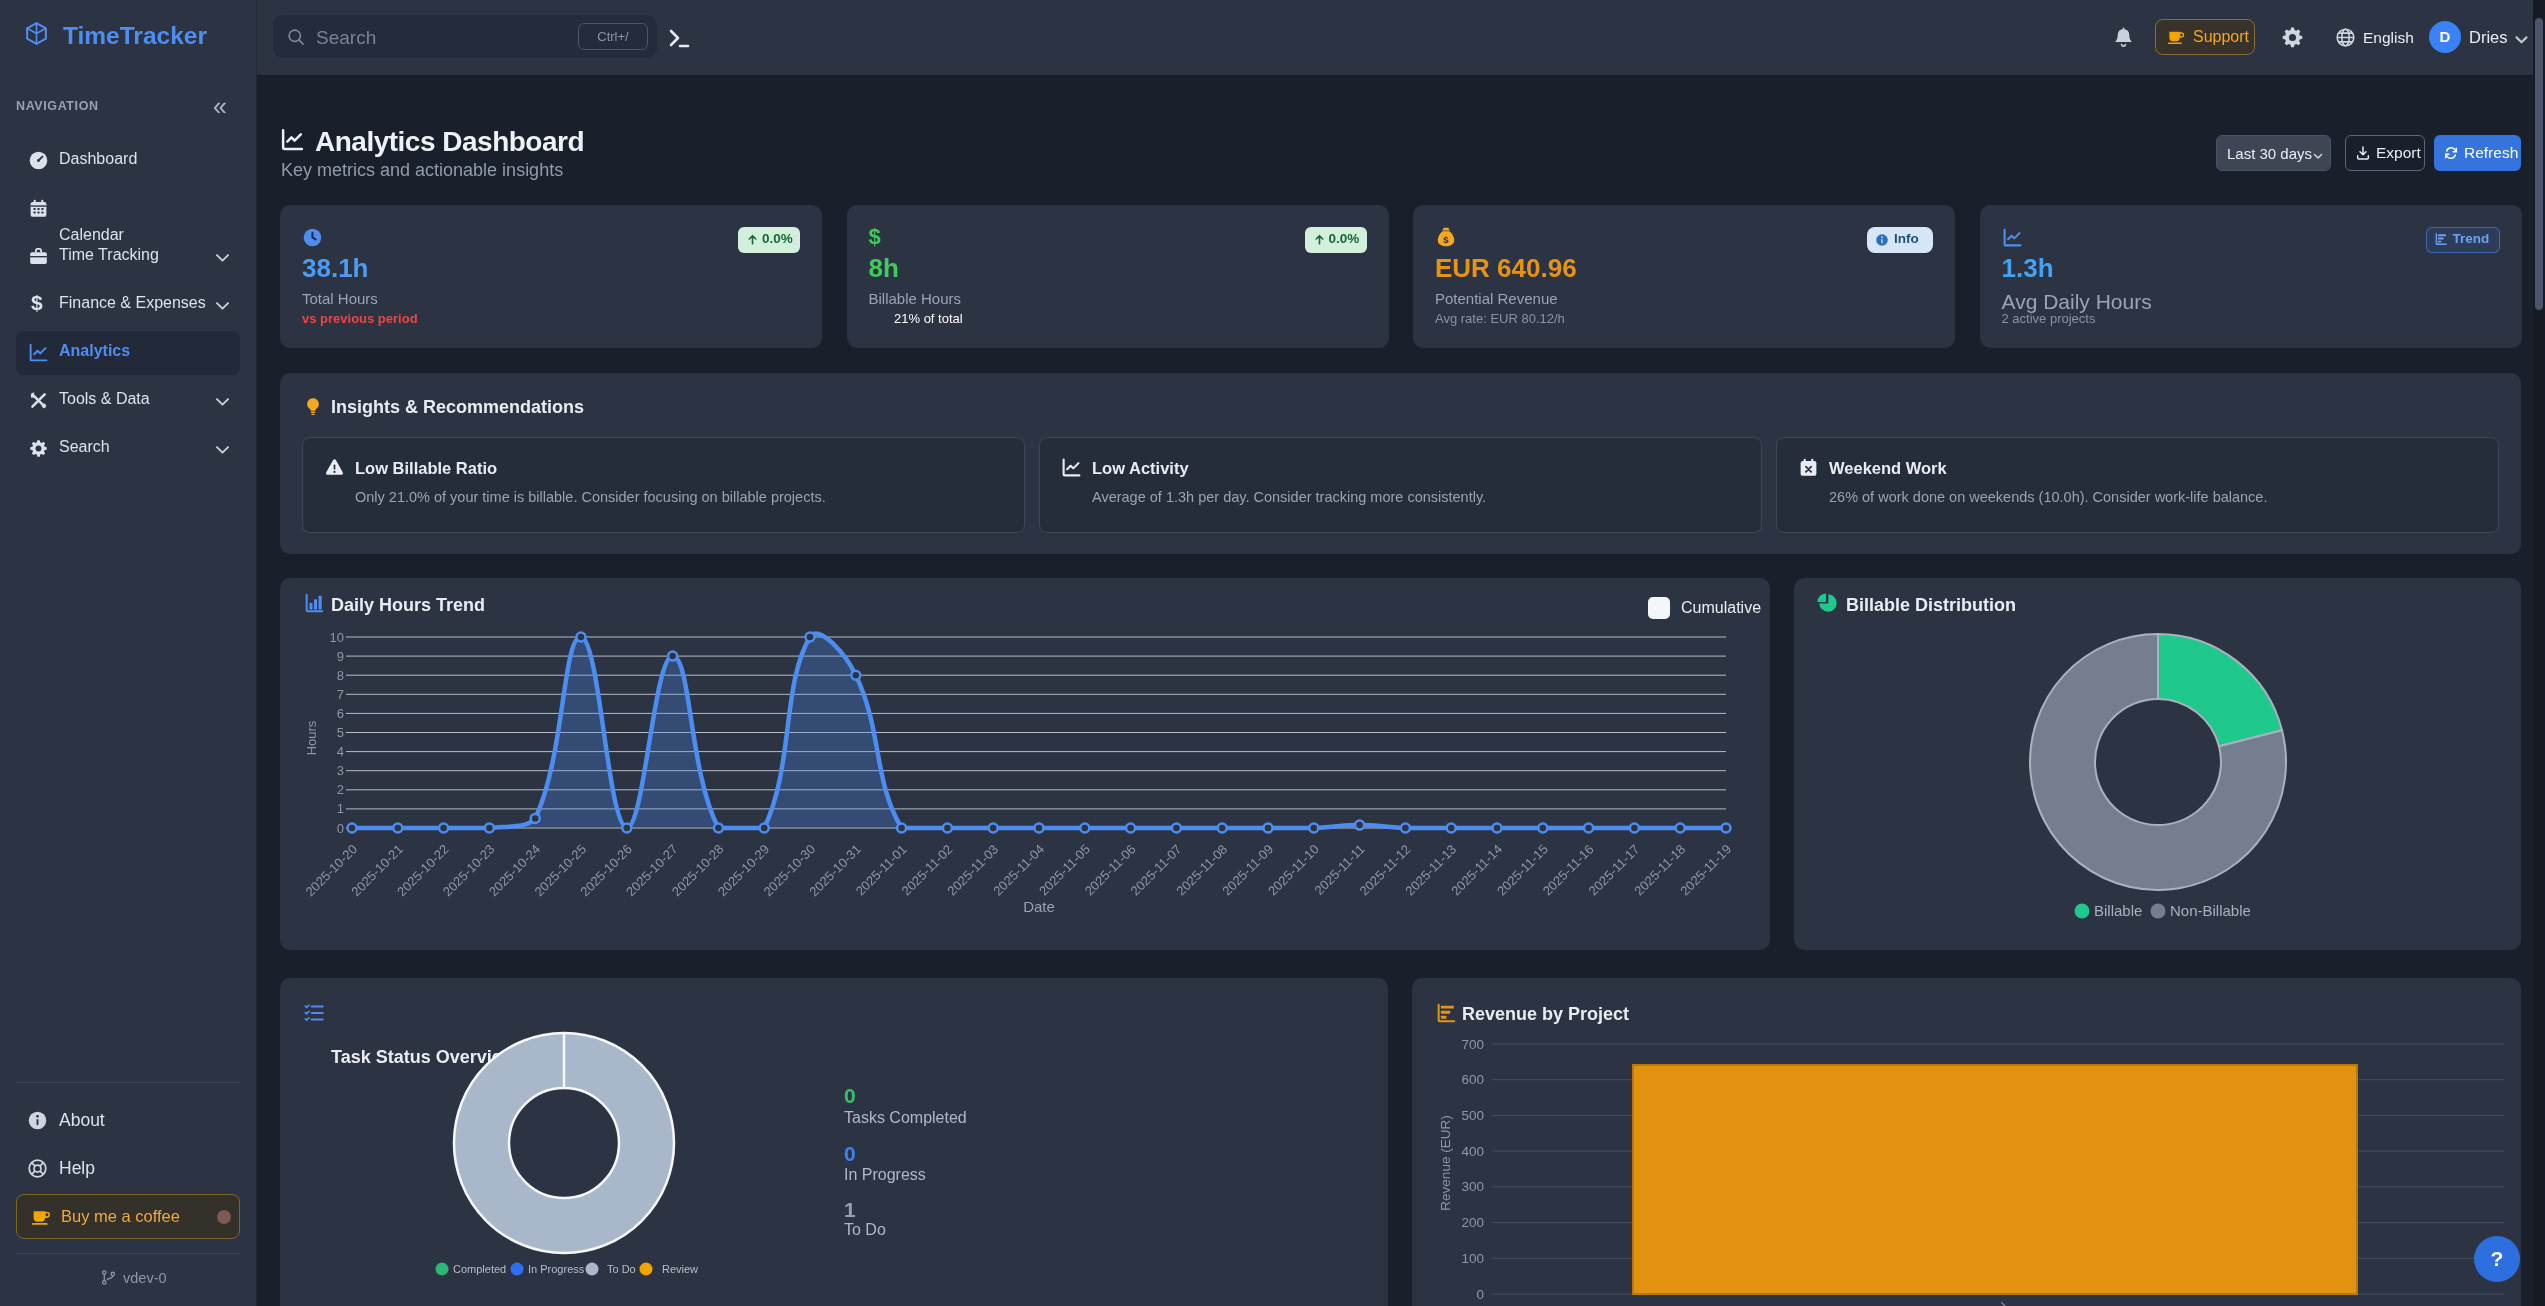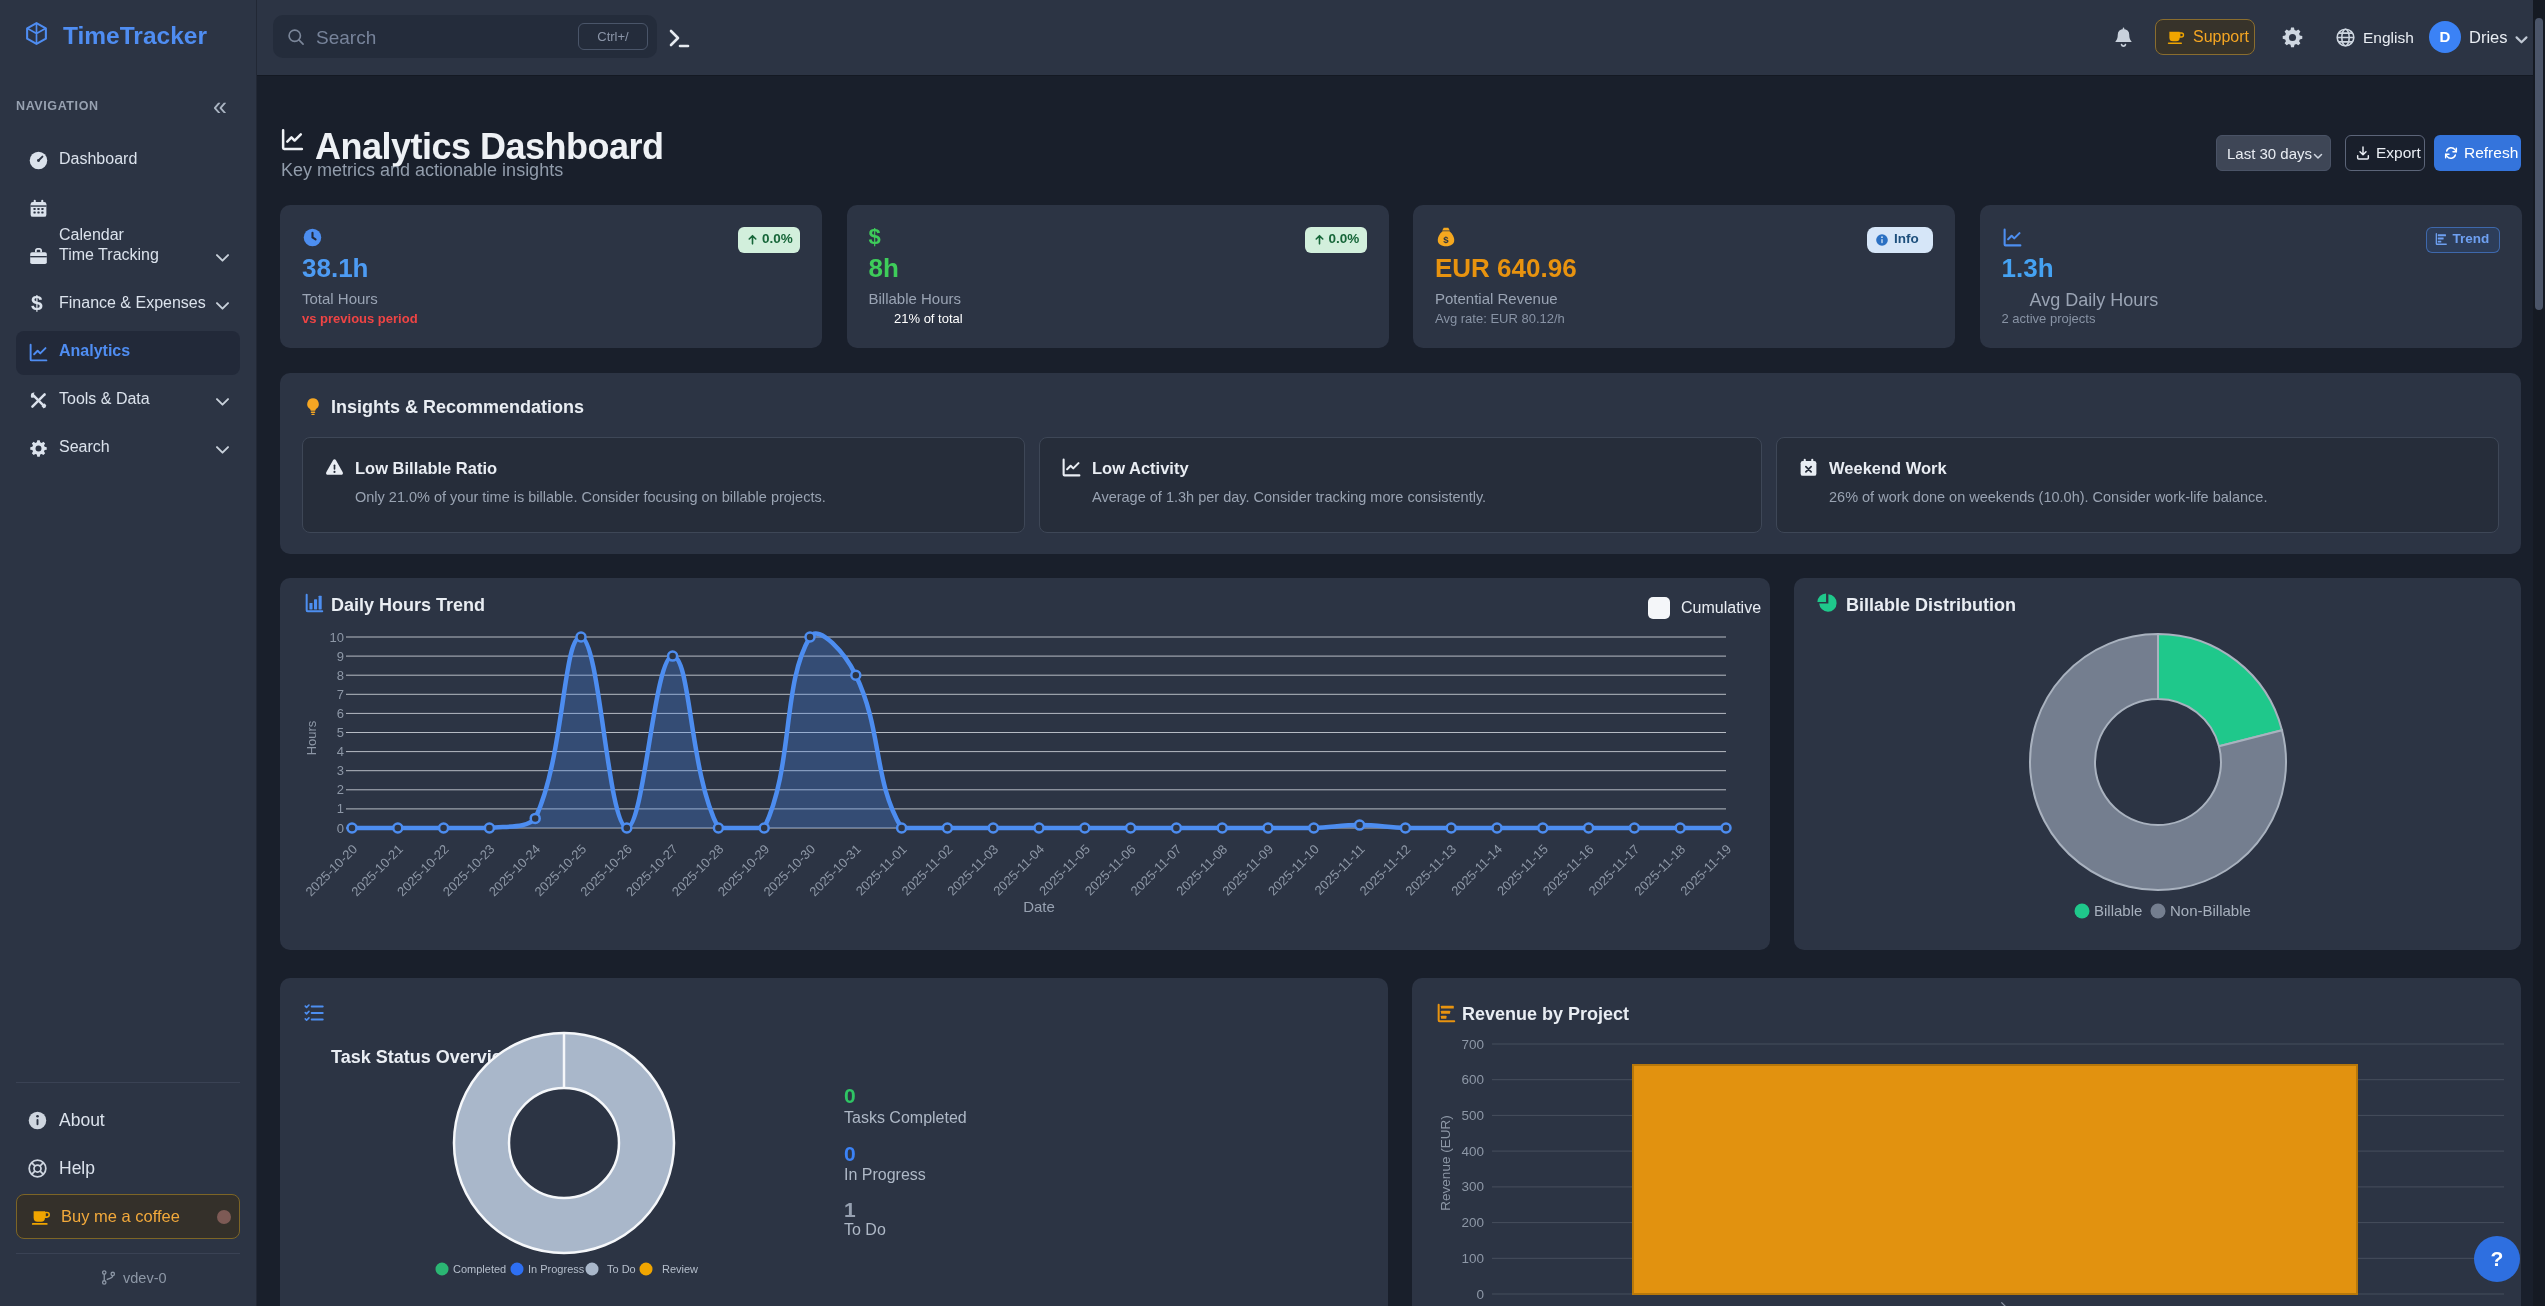--- a/index.html
+++ b/index.html
@@ -142,21 +142,21 @@
     <circle cx="6" cy="5" r="2.4" stroke="#8d97a6" stroke-width="1.8"></circle>
     <circle cx="6" cy="19" r="2.4" stroke="#8d97a6" stroke-width="1.8"></circle>
     <circle cx="18" cy="7" r="2.4" stroke="#8d97a6" stroke-width="1.8"></circle>
     <path d="M6 7.4v9.2M18 9.4c0 4-5 3.5-8.5 5.6" stroke="#8d97a6" stroke-width="1.8"></path>
   </svg>
 <div class="abs" style="left:123px;top:1270px;font-size:14.5px;color:#8d97a6;font-weight:normal;white-space:nowrap;">vdev-0</div>
 <svg class="abs" style="left:280px;top:127px" width="25" height="25" viewBox="0 0 24 24" fill="none">
     <path d="M3 3v17a1 1 0 001 1h17" stroke="#eef1f5" stroke-width="2.4" stroke-linecap="round"></path>
     <path d="M7 14l4-4 3 3 6-6" stroke="#eef1f5" stroke-width="2.4" stroke-linecap="round" stroke-linejoin="round"></path>
   </svg>
-<div class="abs" style="left:315px;top:126px;font-size:36px;color:#eef1f5;font-weight:bold;white-space:nowrap;letter-spacing:-0.5px">Analytics Dashboard</div>
+<div class="abs" style="left:315px;top:126px;font-size:28px;color:#eef1f5;font-weight:bold;white-space:nowrap;letter-spacing:-0.5px">Analytics Dashboard</div>
 <div class="abs" style="left:281px;top:160px;font-size:18px;color:#919cab;font-weight:normal;white-space:nowrap;">Key metrics and actionable insights</div>
 <div class="abs" style="left:2216px;top:135px;width:115px;height:36px;background:#3e4656;border:1px solid #4a5366;border-radius:6px"></div>
 <div class="abs" style="left:2227px;top:145px;font-size:15px;color:#e9edf3;font-weight:normal;white-space:nowrap;">Last 30 days</div>
 <svg class="abs" style="left:2312px;top:150px" width="12" height="12" viewBox="0 0 24 24" fill="none">
     <path d="M5 9l7 7 7-7" stroke="#cfd6e0" stroke-width="3" stroke-linecap="round" stroke-linejoin="round"></path>
   </svg>
 <div class="abs" style="left:2345px;top:135px;width:80px;height:36px;border:1px solid #5c6579;border-radius:6px"></div>
 <svg class="abs" style="left:2355px;top:145px" width="16" height="16" viewBox="0 0 24 24" fill="none">
     <path d="M12 3v11M7.5 10 12 14.5 16.5 10" stroke="#e9edf3" stroke-width="2.2" stroke-linecap="round" stroke-linejoin="round"></path>
     <path d="M4 16v3.5A1.5 1.5 0 005.5 21h13a1.5 1.5 0 001.5-1.5V16" stroke="#e9edf3" stroke-width="2.2" stroke-linecap="round"></path>
@@ -207,21 +207,21 @@
     <rect x="10.9" y="10.4" width="2.2" height="7" rx="1.1" fill="#d6e6f8"></rect>
     <circle cx="12" cy="7.2" r="1.5" fill="#d6e6f8"></circle>
   </svg>
 <div class="abs" style="left:1894.0px;top:231px;font-size:13.5px;color:#1d4f7c;font-weight:bold;white-space:nowrap;">Info</div>
 <div class="panel" style="left:1979.5px;top:205px;width:542px;height:143px"></div>
 <svg class="abs" style="left:2001.5px;top:227px" width="21" height="21" viewBox="0 0 24 24" fill="none">
     <path d="M3 3v17a1 1 0 001 1h17" stroke="#4d8ef0" stroke-width="2.4" stroke-linecap="round"></path>
     <path d="M7 14l4-4 3 3 6-6" stroke="#4d8ef0" stroke-width="2.4" stroke-linecap="round" stroke-linejoin="round"></path>
   </svg>
 <div class="abs" style="left:2001.5px;top:253px;font-size:26px;color:#45a2f2;font-weight:bold;white-space:nowrap;">1.3h</div>
-<div class="abs" style="left:2001.5px;top:290px;font-size:18px;color:#9aa4b4;font-weight:normal;white-space:nowrap;margin-left:28px;">Avg Daily Hours</div>
+<div class="abs" style="left:2001.5px;top:290px;font-size:21px;color:#9aa4b4;font-weight:normal;white-space:nowrap;">Avg Daily Hours</div>
 <div class="abs" style="left:2001.5px;top:311px;font-size:13px;color:#8893a5;font-weight:normal;white-space:nowrap;">2 active projects</div>
 <div class="abs" style="left:2425.5px;top:227px;width:74px;height:26px;background:rgba(61,134,245,0.12);border:1px solid rgba(77,141,240,0.55);border-radius:6px"></div>
 <svg class="abs" style="left:2433.5px;top:232px" width="14" height="14" viewBox="0 0 24 24" fill="none">
     <path d="M4 3v17a1 1 0 001 1h16" stroke="#6ea0f2" stroke-width="2.2" stroke-linecap="round"></path>
     <rect x="6.5" y="4" width="14" height="3.2" rx="0.5" fill="#6ea0f2"></rect>
     <rect x="6.5" y="9.5" width="10" height="3.2" rx="0.5" fill="#6ea0f2"></rect>
     <rect x="6.5" y="15" width="6" height="3.2" rx="0.5" fill="#6ea0f2"></rect>
   </svg>
 <div class="abs" style="left:2452.5px;top:231px;font-size:13.5px;color:#6ea0f2;font-weight:bold;white-space:nowrap;">Trend</div>
 <div class="panel" style="left:280px;top:373px;width:2241px;height:181px"></div>

